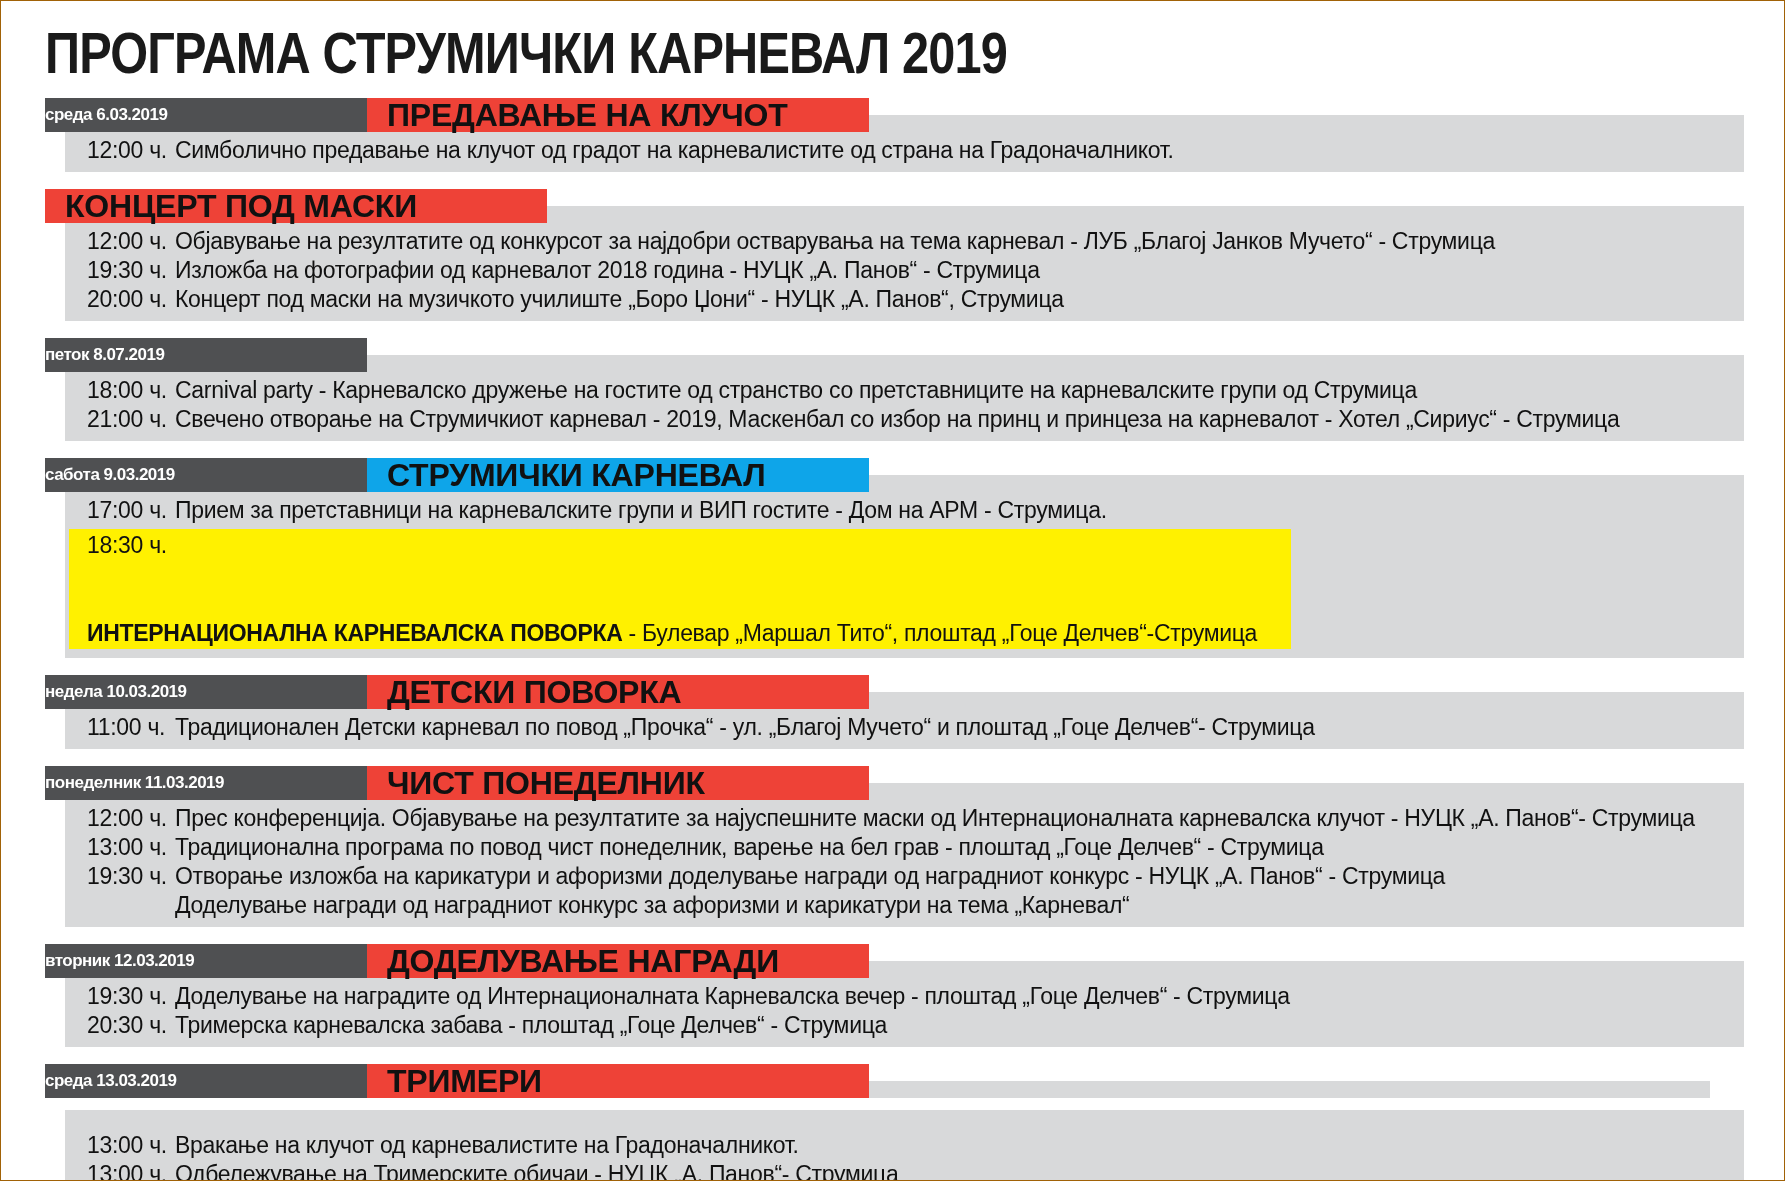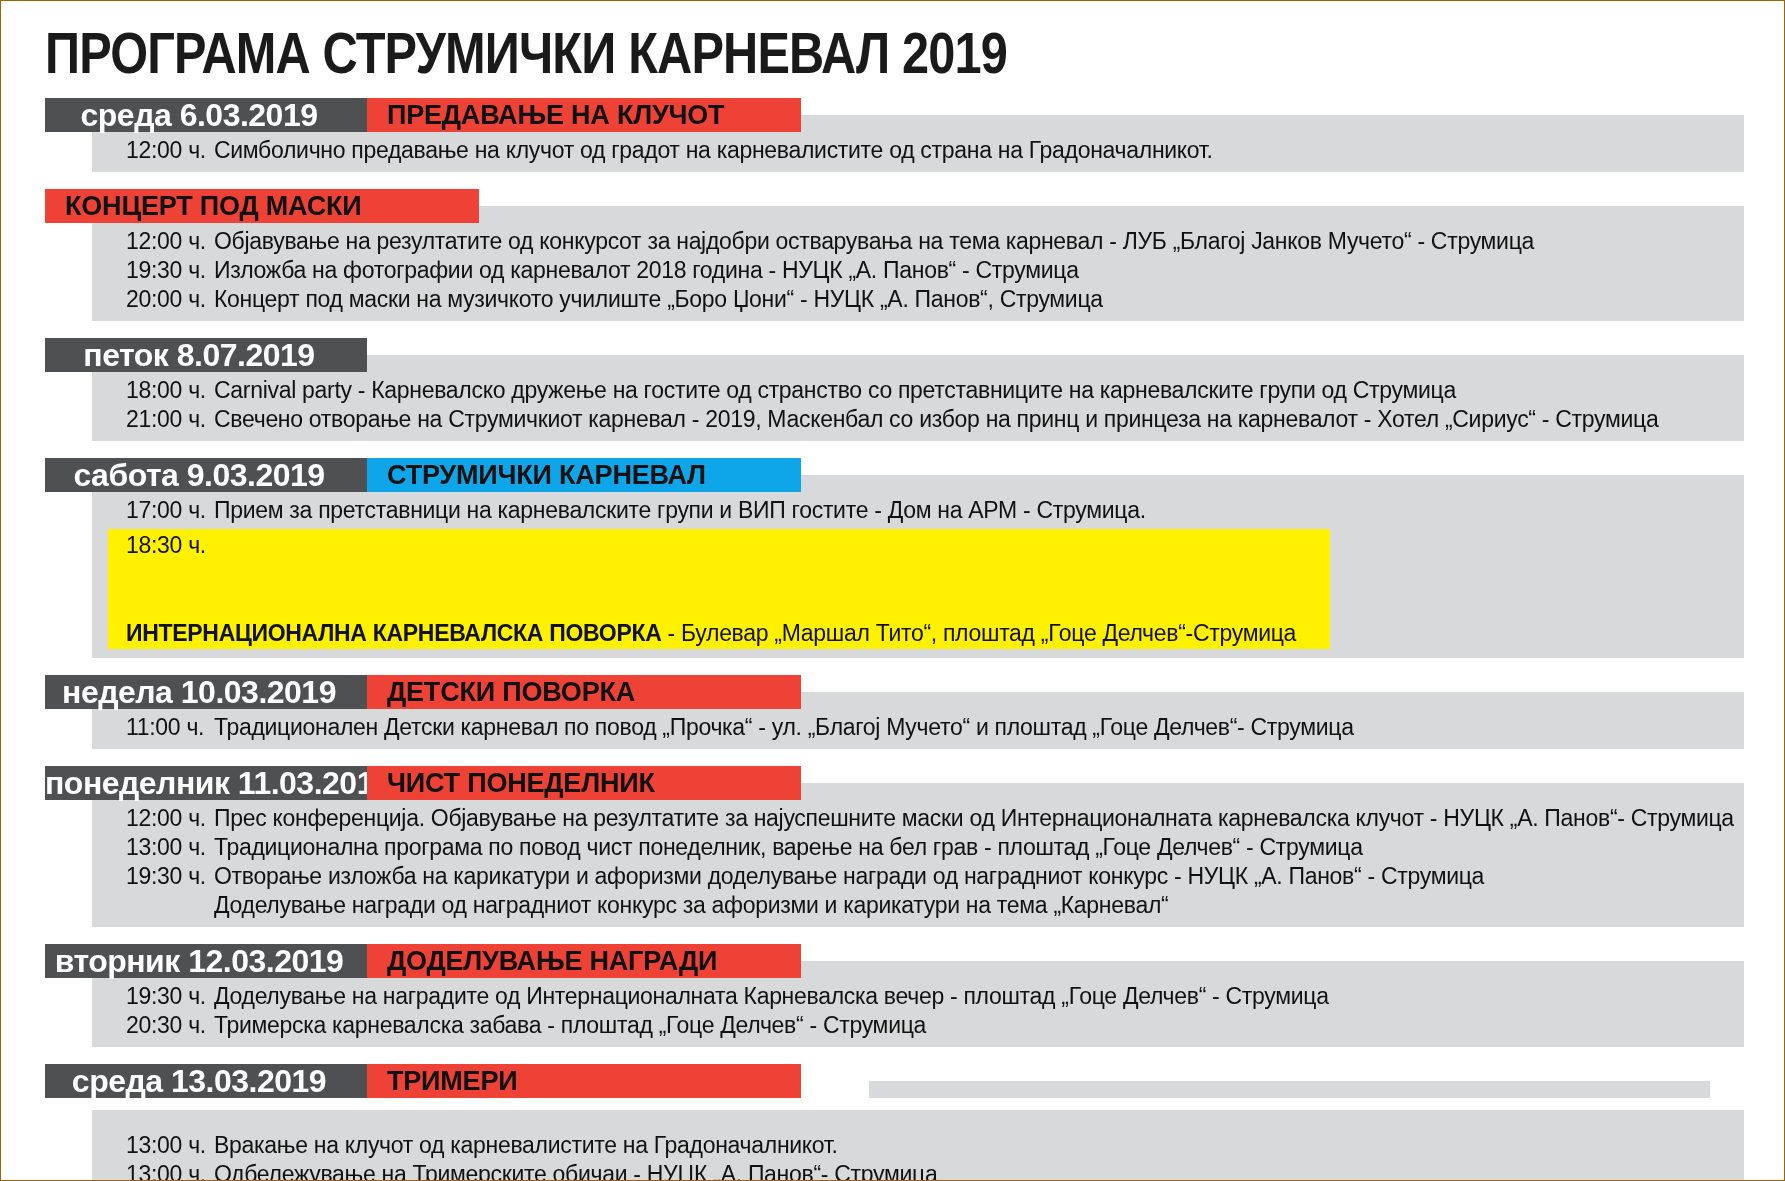--- a/index.html
+++ b/index.html
@@ -10,32 +10,32 @@
   }
   .title{
     margin:22px 0 14px 44px;font-size:58px;font-weight:bold;color:#1a1a1a;
     letter-spacing:-1px;line-height:1.05;
     transform:scaleX(0.84);transform-origin:left center;white-space:nowrap;
   }
   .sec{position:relative;margin:0 40px 17px 44px;}
   .hdr{position:relative;display:flex;height:34px;z-index:2;}
   .hdr .date{
     width:322px;box-sizing:border-box;background:#4f5052;color:#ffffff;
-    font-size:32px;font-weight:bold;letter-spacing:-0.5px;
-    text-align:center;padding-right:14px;line-height:34px;white-space:nowrap;
+    font-size:17px;font-weight:bold;letter-spacing:-0.5px;
+    text-align:left;padding-right:14px;line-height:34px;white-space:nowrap;
   }
   .hdr .event{
-    width:434px;box-sizing:border-box;background:#ee4237;color:#111111;
-    font-size:27px;font-weight:bold;letter-spacing:-0.2px;
+    width:502px;box-sizing:border-box;background:#ee4237;color:#111111;
+    font-size:32px;font-weight:bold;letter-spacing:-0.2px;
     padding-left:20px;line-height:34px;white-space:nowrap;
   }
   .hdr .event.yellow{background:#0ea5e9;}
   .body{
     position:relative;z-index:1;background:#d8d9da;
-    margin:-17px 0 0 47px;padding:21px 0 7px 16px;
+    margin:-17px 0 0 20px;padding:21px 0 7px 4px;
   }
   .sec.gapped .body{margin-top:12px;}
   .sec.gapped .hdr::after{
     content:"";position:absolute;z-index:-1;background:#d8d9da;
     left:824px;right:-835px;top:17px;height:17px;
     width:calc(1701px - 824px - 36px);right:auto;
   }
   .row{
     display:flex;align-items:baseline;min-height:29px;line-height:29px;
     padding-left:18px;font-size:23px;letter-spacing:-0.3px;color:#111111;

